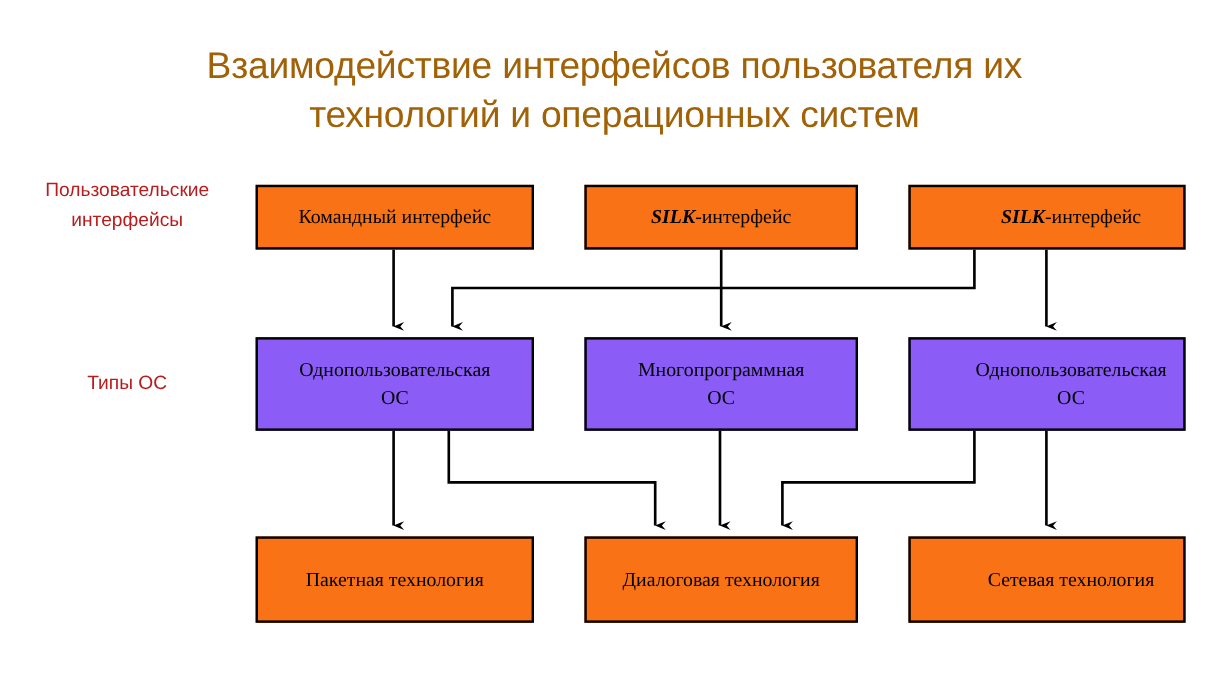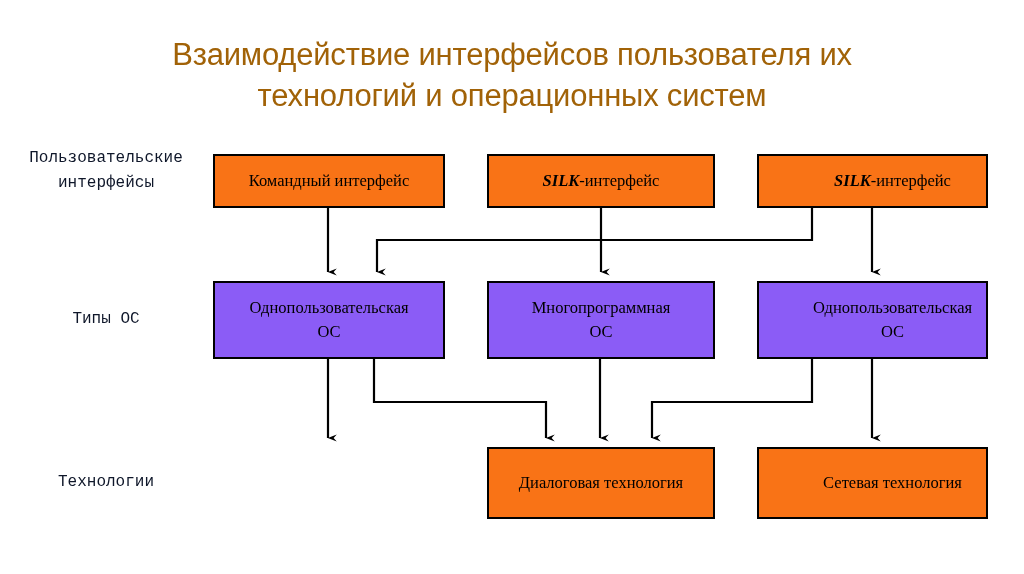--- a/index.html
+++ b/index.html
@@ -35,24 +35,24 @@
     line-height: 41px;
     letter-spacing: -0.2px;
     color: #a16207;
     white-space: pre-line;
   }
 
   
   .row-label {
     position: absolute;
     text-align: center;
-    font-family: Liberation Mono, monospace;
+    font-family: Liberation Sans, sans-serif;
     font-size: 16px;
     line-height: 25px;
-    color: #0f172a;
+    color: #b91c1c;
     white-space: pre-line;
   }
   #row-label-interfaces { left: 8px;  top: 146px; width: 196px; }
   #row-label-ostypes    { left: 8px;  top: 307px; width: 196px; }
   #row-label-tech       { left: 8px;  top: 470px; width: 196px; }
 
   
   .node-box {
     position: absolute;
     box-sizing: border-box;
@@ -102,21 +102,20 @@
 <div id="diagram-root">
 
   <div id="page-title">Взаимодействие интерфейсов пользователя их
 технологий и операционных систем</div>
 
   <div class="row-label" id="row-label-interfaces">Пользовательские
 интерфейсы</div>
 
   <div class="row-label" id="row-label-ostypes">Типы ОС</div>
 
-  <div class="row-label" id="row-label-tech">Технологии</div>
 
   <svg id="connector-layer" width="1024" height="574" viewBox="0 0 1024 574">
     <defs>
       <marker id="arrowhead" markerWidth="9" markerHeight="10" refX="4.2" refY="9.2" orient="auto" markerUnits="userSpaceOnUse">
         <path d="M 0.6 0.4 L 4.2 9.4 L 7.8 0.4 L 4.2 3.6 Z" fill="#000000"></path>
       </marker>
     </defs>
 
     <g stroke="#000000" stroke-width="2.2" fill="none">
 
@@ -160,20 +159,23 @@
   <div class="node-box plain col-2 row-2">
     <span>Многопрограммная
 ОС</span>
   </div>
 
   <div class="node-box plain col-3 row-2">
     <span>Однопользовательская
 ОС</span>
   </div>
 
+  <div class="node-box filled col-1 row-3">
+    <span>Пакетная технология</span>
+  </div>
 
   <div class="node-box filled col-2 row-3">
     <span>Диалоговая технология</span>
   </div>
 
   <div class="node-box filled col-3 row-3">
     <span>Сетевая технология</span>
   </div>
 
 </div>

